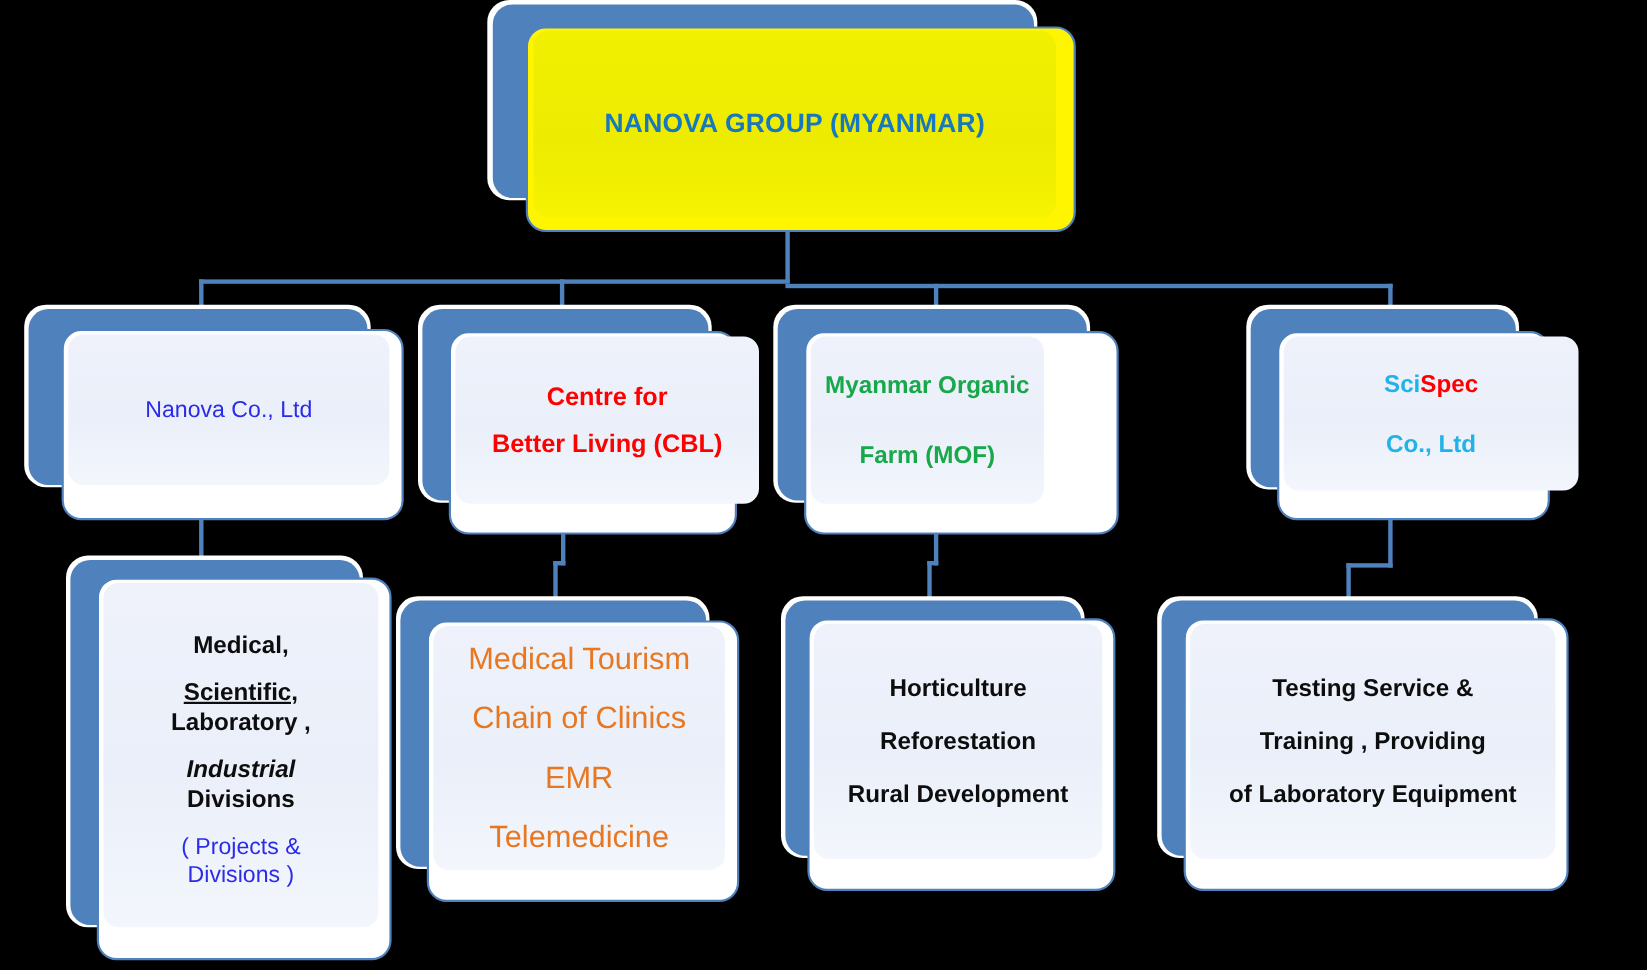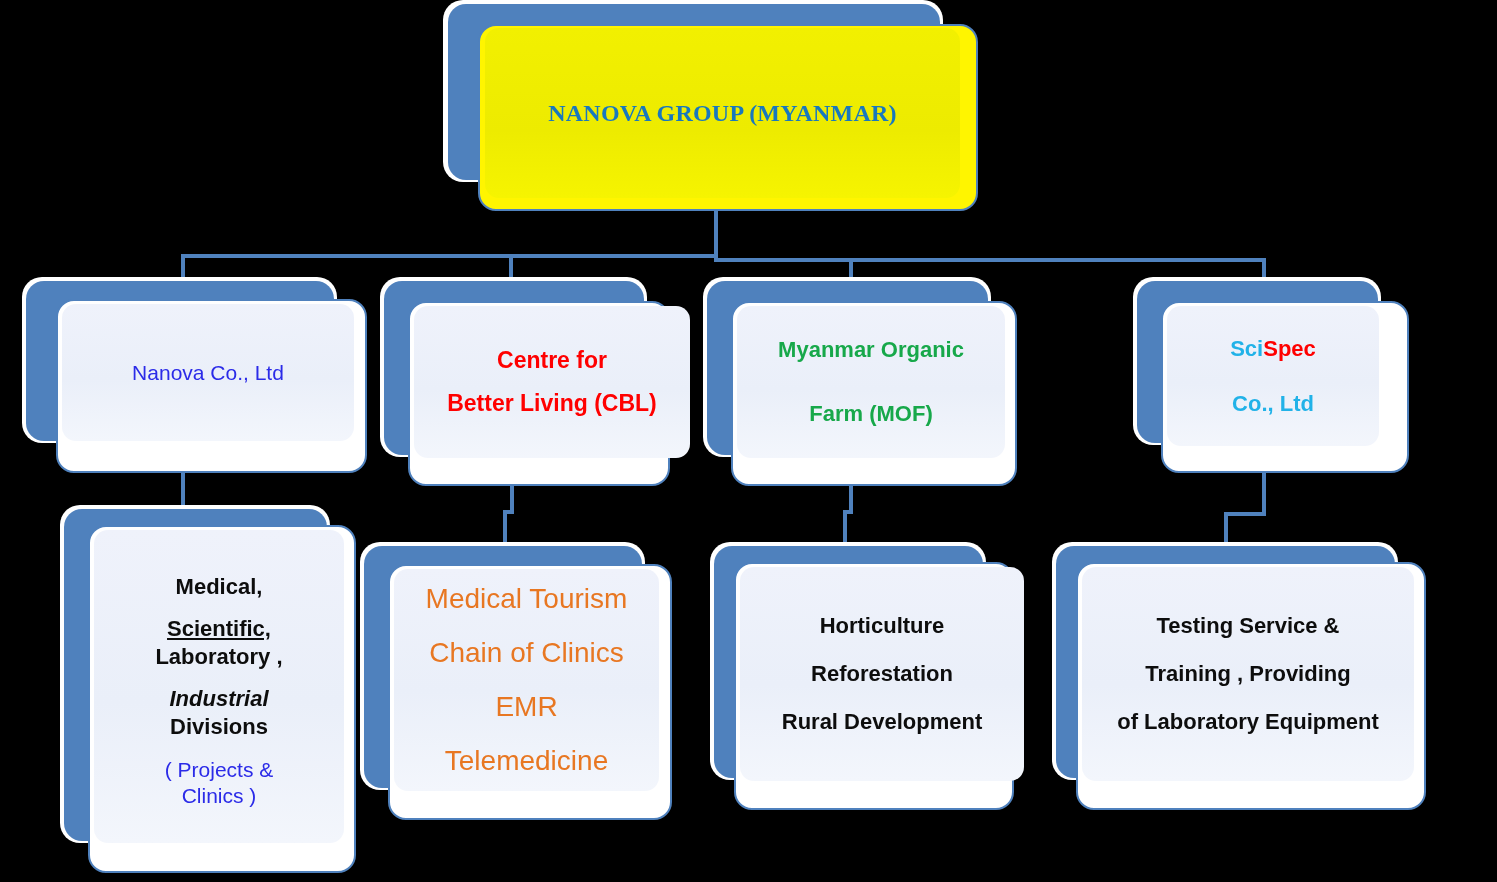--- a/index.html
+++ b/index.html
@@ -60,21 +60,20 @@
     border-radius: 20px;
   }
 
   
   .card.root .frame {
     background: #FFF500;
     border: 2px solid #4F81BD;
   }
   .card.root .panel {
     background: linear-gradient(180deg, #F2F000 0%, #EDEB00 60%, #F6F400 100%);
-    font-family: Liberation Serif, serif;
   }
 
   .line-text {
     display: block;
     white-space: nowrap;
   }
 
   
   .t-root   { color: #1878BE; font-weight: bold; font-size: 24px; letter-spacing: .2px; }
   .t-blue   { color: #2B2BE8; font-weight: normal; font-size: 21px; }
@@ -145,70 +144,70 @@
     <div class="panel gap-md" style="left:34px; top:29px; width:276px; height:152px;">
       <span class="t-red line-text">Centre for</span>
       <span class="t-red line-text">Better Living (CBL)</span>
     </div>
   </div>
 
   <div class="card" style="left:703px; top:277px; width:322px; height:212px;">
     <div class="halo" style="left:0px; top:0px; width:288px; height:180px;"></div>
     <div class="slab" style="left:4px; top:4px; width:281px; height:174px;"></div>
     <div class="frame" style="left:28px; top:24px; width:286px; height:185px;"></div>
-    <div class="panel gap-md" style="left:34px; top:29px; width:268px; height:152px;gap:22px;">
+    <div class="panel gap-md" style="left:34px; top:29px; width:212px; height:152px;gap:22px;">
       <span class="t-green line-text">Myanmar Organic</span>
       <span class="t-green line-text">Farm (MOF)</span>
     </div>
   </div>
 
   <div class="card" style="left:1133px; top:277px; width:282px; height:200px;">
     <div class="halo" style="left:0px; top:0px; width:248px; height:168px;"></div>
     <div class="slab" style="left:4px; top:4px; width:241px; height:162px;"></div>
     <div class="frame" style="left:28px; top:24px; width:248px; height:172px;"></div>
-    <div class="panel gap-md" style="left:34px; top:29px; width:212px; height:140px;gap:13px;">
+    <div class="panel gap-md" style="left:34px; top:29px; width:268px; height:140px;gap:13px;">
       <span class="t-cyan line-text">
         <span class="sci-a">Sci</span><span class="sci-b">Spec</span>
       </span>
       <span class="t-cyan line-text">Co., Ltd</span>
     </div>
   </div>
 
   <div class="card" style="left:46px; top:505px; width:300px; height:372px;margin-left:14px;">
     <div class="halo" style="left:0px; top:0px; width:270px; height:338px;"></div>
     <div class="slab" style="left:4px; top:4px; width:263px; height:332px;"></div>
     <div class="frame" style="left:28px; top:20px; width:268px; height:348px;"></div>
     <div class="panel gap-sm" style="left:34px; top:25px; width:250px; height:313px;">
       <span class="t-black line-text" style="margin:8px 0;">Medical,</span>
       <span class="t-black line-text" style="margin:8px 0 1px 0;text-decoration:underline;">Scientific,</span>
       <span class="t-black line-text" style="margin:1px 0 8px 0;">Laboratory ,</span>
       <span class="t-black line-text" style="margin:8px 0 1px 0;font-style:italic;">Industrial</span>
       <span class="t-black line-text" style="margin:1px 0 9px 0;">Divisions</span>
       <span class="t-blue line-text" style="margin:9px 0 1px 0;">( Projects &amp;</span>
-      <span class="t-blue line-text" style="margin:1px 0 0 0;">Clinics )</span>
+      <span class="t-blue line-text" style="margin:1px 0 0 0;">Divisions )</span>
     </div>
   </div>
 
   <div class="card" style="left:360px; top:542px; width:318px; height:282px;">
     <div class="halo" style="left:0px; top:0px; width:285px; height:248px;"></div>
     <div class="slab" style="left:4px; top:4px; width:278px; height:242px;"></div>
     <div class="frame" style="left:28px; top:22px; width:284px; height:256px;"></div>
     <div class="panel gap-lg" style="left:34px; top:27px; width:265px; height:222px;">
       <span class="t-orange line-text">Medical Tourism</span>
       <span class="t-orange line-text">Chain of Clinics</span>
       <span class="t-orange line-text">EMR</span>
       <span class="t-orange line-text">Telemedicine</span>
     </div>
   </div>
 
   <div class="card" style="left:710px; top:542px; width:308px; height:272px;">
     <div class="halo" style="left:0px; top:0px; width:276px; height:238px;"></div>
     <div class="slab" style="left:4px; top:4px; width:269px; height:232px;"></div>
     <div class="frame" style="left:24px; top:20px; width:280px; height:248px;"></div>
-    <div class="panel gap-lg" style="left:30px; top:25px; width:284px; height:214px;">
+    <div class="panel gap-lg" style="left:30px; top:25px; width:262px; height:214px;">
       <span class="t-black line-text">Horticulture</span>
       <span class="t-black line-text">Reforestation</span>
       <span class="t-black line-text">Rural Development</span>
     </div>
   </div>
 
   <div class="card" style="left:1052px; top:542px; width:378px; height:272px;">
     <div class="halo" style="left:0px; top:0px; width:346px; height:238px;"></div>
     <div class="slab" style="left:4px; top:4px; width:339px; height:232px;"></div>
     <div class="frame" style="left:24px; top:20px; width:350px; height:248px;"></div>

